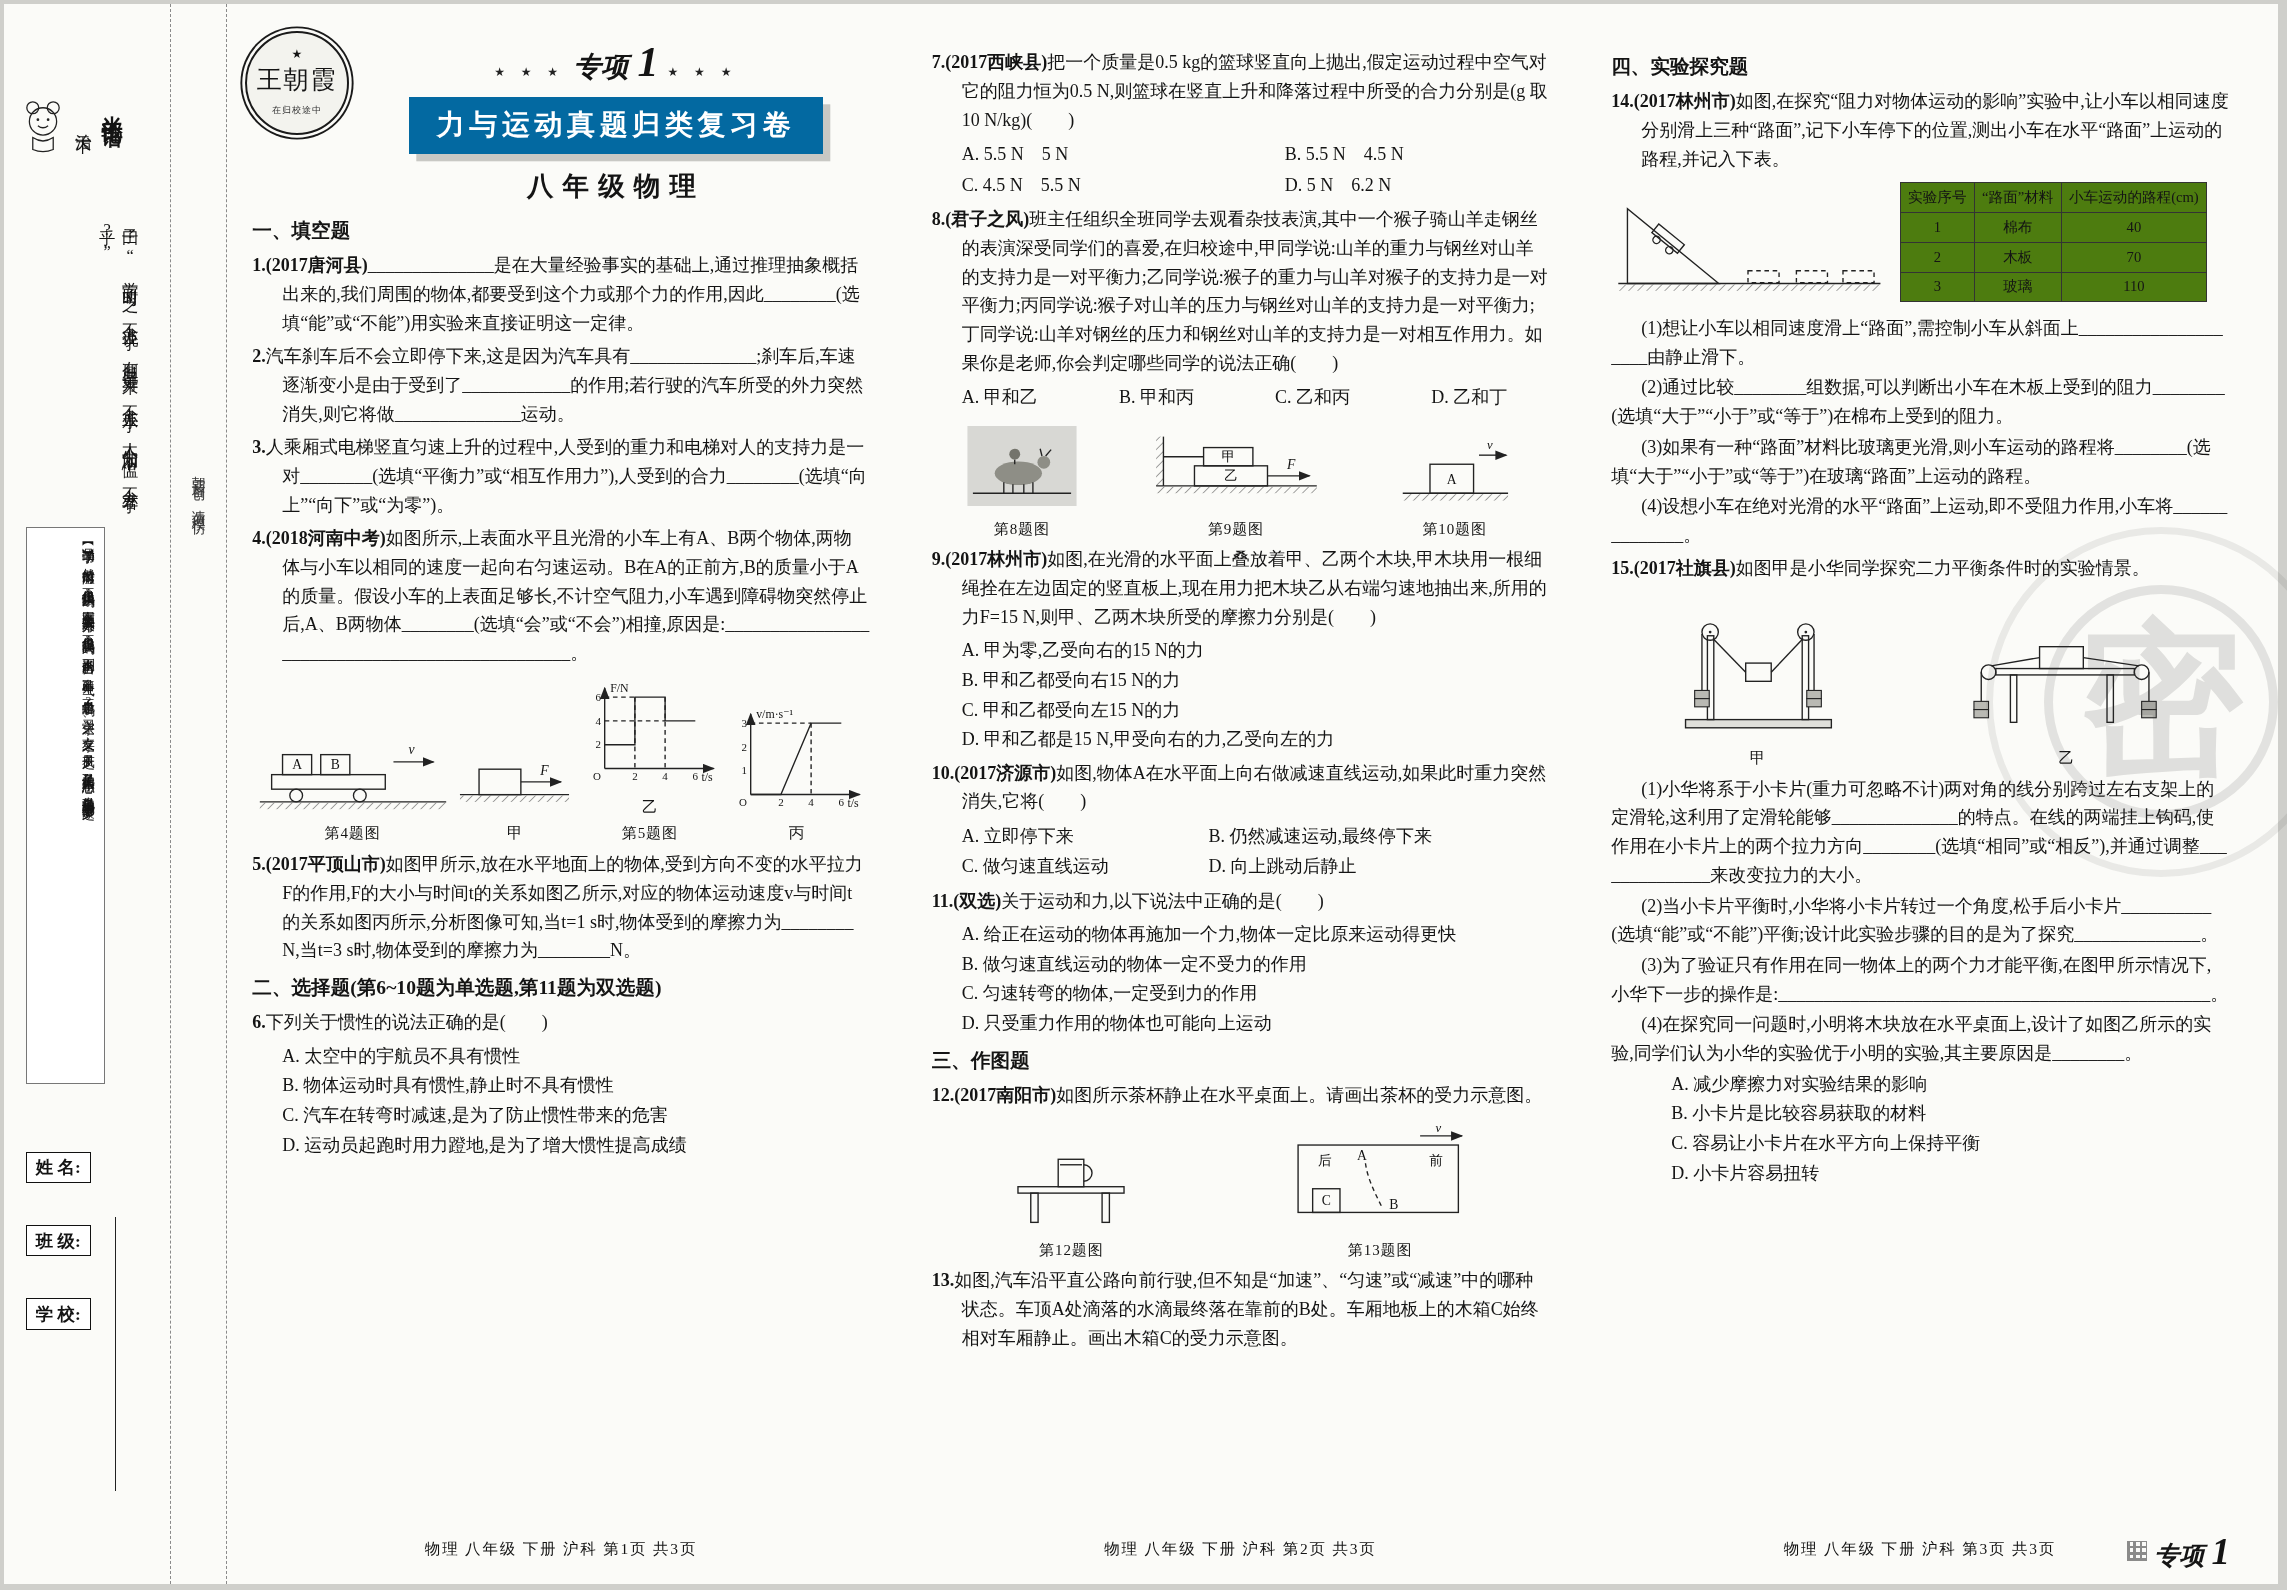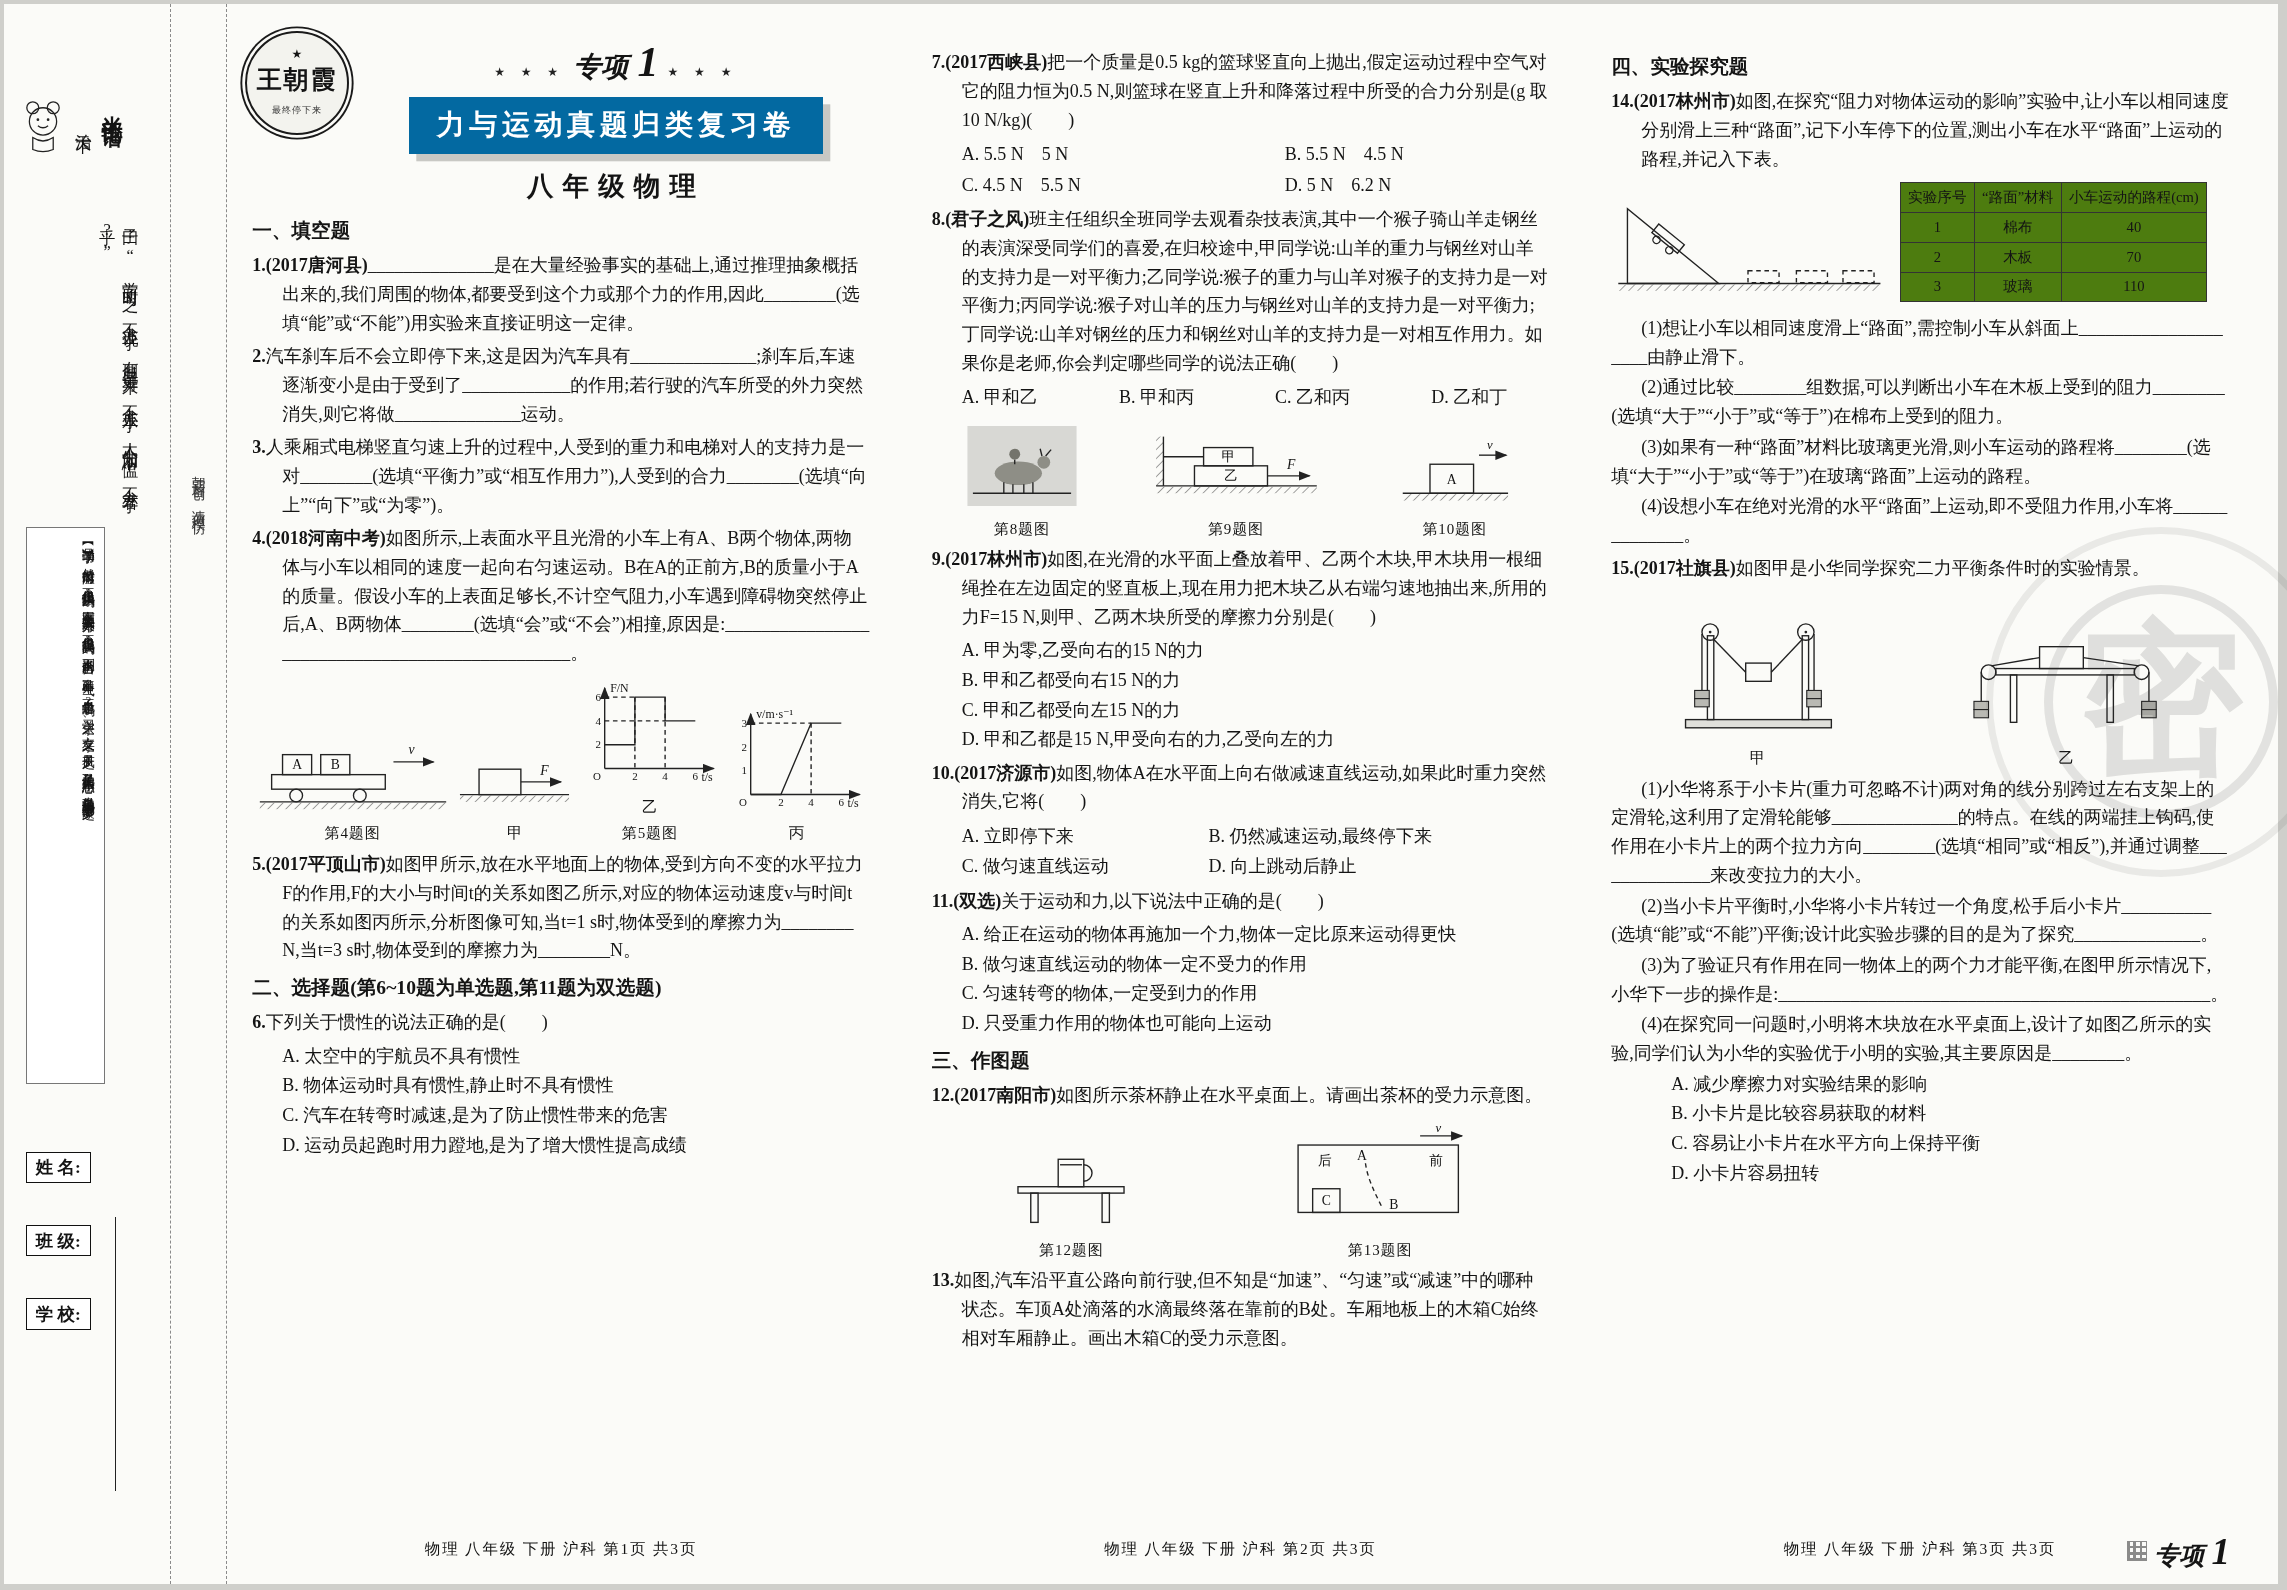--- a/index.html
+++ b/index.html
@@ -23,21 +23,21 @@
 .editnote{position:absolute;top:461px;left:50%;transform:translateX(-50%);font-size:13.7px;letter-spacing:3.7px;color:#333}
 
 .content{flex:1;display:flex;gap:62px;padding:40px 49px 22px 25.6px}
 .col{flex:1;display:flex;flex-direction:column;font-size:18px;line-height:1.6;min-width:0}
 .col-body{flex:1}
 .pagefoot{text-align:center;font-size:15.5px;letter-spacing:1.8px;margin-top:7.3px}
 
 .paper-header{position:relative;min-height:163px;margin-bottom:5.5px}
 .seal{position:absolute;left:-7.3px;top:-12.8px;width:104px;height:104px;border-radius:50%;border:2.7px solid #1a1a1a;box-shadow:0 0 0 2.7px #fbfbf8,0 0 0 4.6px #1a1a1a;display:flex;flex-direction:column;align-items:center;justify-content:center;background:#f3f3ee;text-align:center}
 .seal-star{font-size:12px;line-height:1}
-.seal-text{font-size:25px;font-weight:bold;letter-spacing:1.8px}
+.seal-text{font-size:25px;font-weight:normal;letter-spacing:1.8px}
 .seal-sub{font-size:9.1px;letter-spacing:0.9px;margin-top:3.7px;color:#333}
 .header-main{margin-left:110px;text-align:center}
 .topic-line{display:flex;align-items:baseline;justify-content:center;gap:9.1px}
 .stars{font-size:12px;letter-spacing:6.4px;color:#222}
 .topic{font-size:27.4px;font-weight:bold;font-style:italic}
 .topic-num{font-size:42px;font-weight:bold;font-style:italic;line-height:.9}
 .banner{display:inline-block;background:#0369a1;color:#fff;font-weight:bold;font-size:28px;letter-spacing:4.6px;padding:6.4px 27.4px;margin-top:7.3px;box-shadow:7.3px 7.3px 0 #c8c8c4}
 .subject{font-size:26.5px;font-weight:bold;letter-spacing:9.1px;margin-top:11px}
 
 .sec-title{font-weight:bold;font-size:19.6px;margin:7.3px 0 3.7px;word-break:break-all}
@@ -123,21 +123,21 @@
 
   <main class="content">
 
     <section class="col">
       <div class="col-body">
 
         <header class="paper-header">
           <div class="seal">
             <span class="seal-star">★</span>
             <span class="seal-text">王朝霞</span>
-            <span class="seal-sub">最终停下来</span>
+            <span class="seal-sub">在归校途中</span>
           </div>
           <div class="header-main">
             <div class="topic-line">
               <span class="stars">★ ★ ★</span>
               <span class="topic">专项</span>
               <span class="topic-num">1</span>
               <span class="stars">★ ★ ★</span>
             </div>
             <div class="banner">力与运动真题归类复习卷</div>
             <div class="subject">八年级物理</div>

